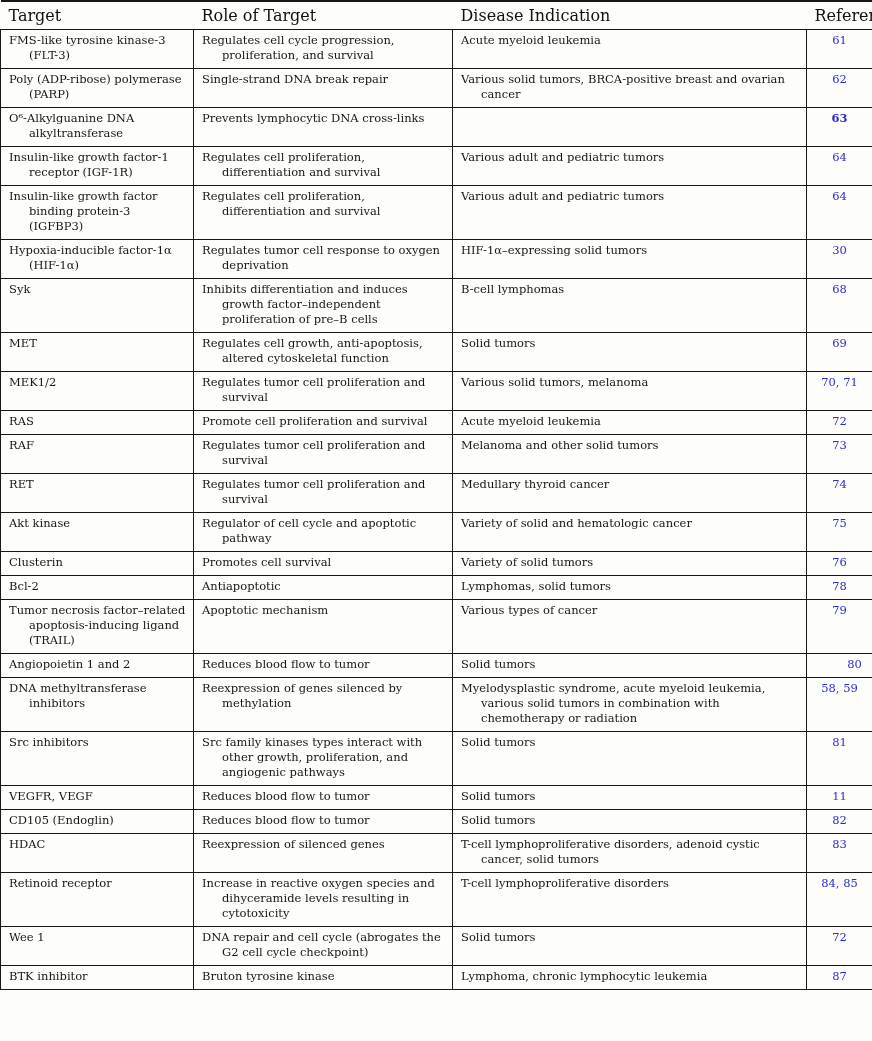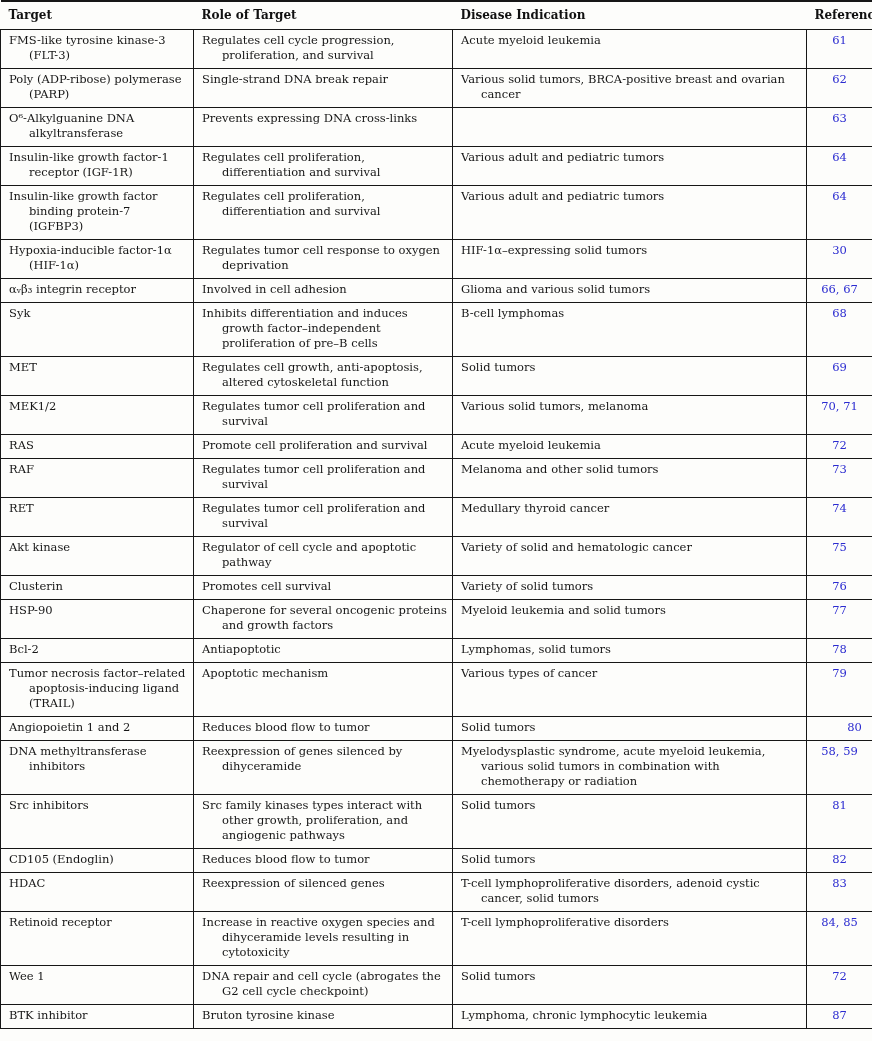--- a/index.html
+++ b/index.html
@@ -23,22 +23,22 @@
     color: #161616;
   }
   table.targets col.w-target  { width: 193px; }
   table.targets col.w-role    { width: 259px; }
   table.targets col.w-disease { width: 354px; }
   table.targets col.w-refs    { width: 66px; }
 
   thead th {
     border-top: 2px solid #161616;
     border-bottom: 1px solid #161616;
-    font-size: 12px;
-    font-weight: bold;
+    font-size: 16px;
+    font-weight: normal;
     text-align: left;
     vertical-align: middle;
     padding: 6px 4px 6px 8px;
     color: #111111;
   }
   thead th.h-refs {
     text-align: right;
     padding-right: 3px;
   }
 
@@ -87,52 +87,46 @@
 
   <tr>
     <td class="c-target">Poly (ADP-ribose) polymerase (PARP)</td>
     <td class="c-role">Single-strand DNA break repair</td>
     <td class="c-disease">Various solid tumors, BRCA-positive breast and ovarian cancer</td>
     <td class="c-refs"><span style="color: rgb(43, 43, 208);">62</span></td>
   </tr>
 
   <tr>
     <td class="c-target">O⁶-Alkylguanine DNA alkyltransferase</td>
-    <td class="c-role">Prevents expressing DNA cross-links</td>
+    <td class="c-role">Prevents lymphocytic DNA cross-links</td>
     <td class="c-disease"></td>
-    <td class="c-refs"><span style="color: rgb(43, 43, 208);">63</span></td>
+    <td class="c-refs"><span style="color: rgb(43, 43, 208); font-weight: bold;">63</span></td>
   </tr>
 
   <tr>
     <td class="c-target">Insulin-like growth factor-1 receptor (IGF-1R)</td>
     <td class="c-role">Regulates cell proliferation, differentiation and survival</td>
     <td class="c-disease">Various adult and pediatric tumors</td>
     <td class="c-refs"><span style="color: rgb(43, 43, 208);">64</span></td>
   </tr>
 
   <tr>
-    <td class="c-target">Insulin-like growth factor binding protein-7 (IGFBP3)</td>
+    <td class="c-target">Insulin-like growth factor binding protein-3 (IGFBP3)</td>
     <td class="c-role">Regulates cell proliferation, differentiation and survival</td>
     <td class="c-disease">Various adult and pediatric tumors</td>
     <td class="c-refs"><span style="color: rgb(43, 43, 208);">64</span></td>
   </tr>
 
   <tr>
     <td class="c-target">Hypoxia-inducible factor-1α (HIF-1α)</td>
     <td class="c-role">Regulates tumor cell response to oxygen deprivation</td>
     <td class="c-disease">HIF-1α–expressing solid tumors</td>
     <td class="c-refs"><span style="color: rgb(43, 43, 208);">30</span></td>
   </tr>
 
-  <tr>
-    <td class="c-target">αᵥβ₃ integrin receptor</td>
-    <td class="c-role">Involved in cell adhesion</td>
-    <td class="c-disease">Glioma and various solid tumors</td>
-    <td class="c-refs"><span style="color: rgb(43, 43, 208);">66, 67</span></td>
-  </tr>
 
   <tr>
     <td class="c-target">Syk</td>
     <td class="c-role">Inhibits differentiation and induces growth factor–independent proliferation of pre–B cells</td>
     <td class="c-disease">B-cell lymphomas</td>
     <td class="c-refs"><span style="color: rgb(43, 43, 208);">68</span></td>
   </tr>
 
   <tr>
     <td class="c-target">MET</td>
@@ -176,26 +170,20 @@
     <td class="c-refs"><span style="color: rgb(43, 43, 208);">75</span></td>
   </tr>
 
   <tr>
     <td class="c-target">Clusterin</td>
     <td class="c-role">Promotes cell survival</td>
     <td class="c-disease">Variety of solid tumors</td>
     <td class="c-refs"><span style="color: rgb(43, 43, 208);">76</span></td>
   </tr>
 
-  <tr>
-    <td class="c-target">HSP-90</td>
-    <td class="c-role">Chaperone for several oncogenic proteins and growth factors</td>
-    <td class="c-disease">Myeloid leukemia and solid tumors</td>
-    <td class="c-refs"><span style="color: rgb(43, 43, 208);">77</span></td>
-  </tr>
 
   <tr>
     <td class="c-target">Bcl-2</td>
     <td class="c-role">Antiapoptotic</td>
     <td class="c-disease">Lymphomas, solid tumors</td>
     <td class="c-refs"><span style="color: rgb(43, 43, 208);">78</span></td>
   </tr>
 
   <tr>
     <td class="c-target">Tumor necrosis factor–related apoptosis-inducing ligand (TRAIL)</td>
@@ -206,32 +194,38 @@
 
   <tr>
     <td class="c-target">Angiopoietin 1 and 2</td>
     <td class="c-role">Reduces blood flow to tumor</td>
     <td class="c-disease">Solid tumors</td>
     <td class="c-refs"><span style="color: rgb(43, 43, 208); margin-left: 30px;">80</span></td>
   </tr>
 
   <tr>
     <td class="c-target">DNA methyltransferase inhibitors</td>
-    <td class="c-role">Reexpression of genes silenced by dihyceramide</td>
+    <td class="c-role">Reexpression of genes silenced by methylation</td>
     <td class="c-disease">Myelodysplastic syndrome, acute myeloid leukemia, various solid tumors in combination with chemotherapy or radiation</td>
     <td class="c-refs"><span style="color: rgb(43, 43, 208);">58, 59</span></td>
   </tr>
 
   <tr>
     <td class="c-target">Src inhibitors</td>
     <td class="c-role">Src family kinases types interact with other growth, proliferation, and angiogenic pathways</td>
     <td class="c-disease">Solid tumors</td>
     <td class="c-refs"><span style="color: rgb(43, 43, 208); text-align: right;">81</span></td>
   </tr>
 
+  <tr>
+    <td class="c-target">VEGFR, VEGF</td>
+    <td class="c-role">Reduces blood flow to tumor</td>
+    <td class="c-disease">Solid tumors</td>
+    <td class="c-refs"><span style="color: rgb(43, 43, 208);">11</span></td>
+  </tr>
 
   <tr>
     <td class="c-target">CD105 (Endoglin)</td>
     <td class="c-role">Reduces blood flow to tumor</td>
     <td class="c-disease">Solid tumors</td>
     <td class="c-refs"><span style="color: rgb(43, 43, 208);">82</span></td>
   </tr>
 
   <tr>
     <td class="c-target">HDAC</td>

